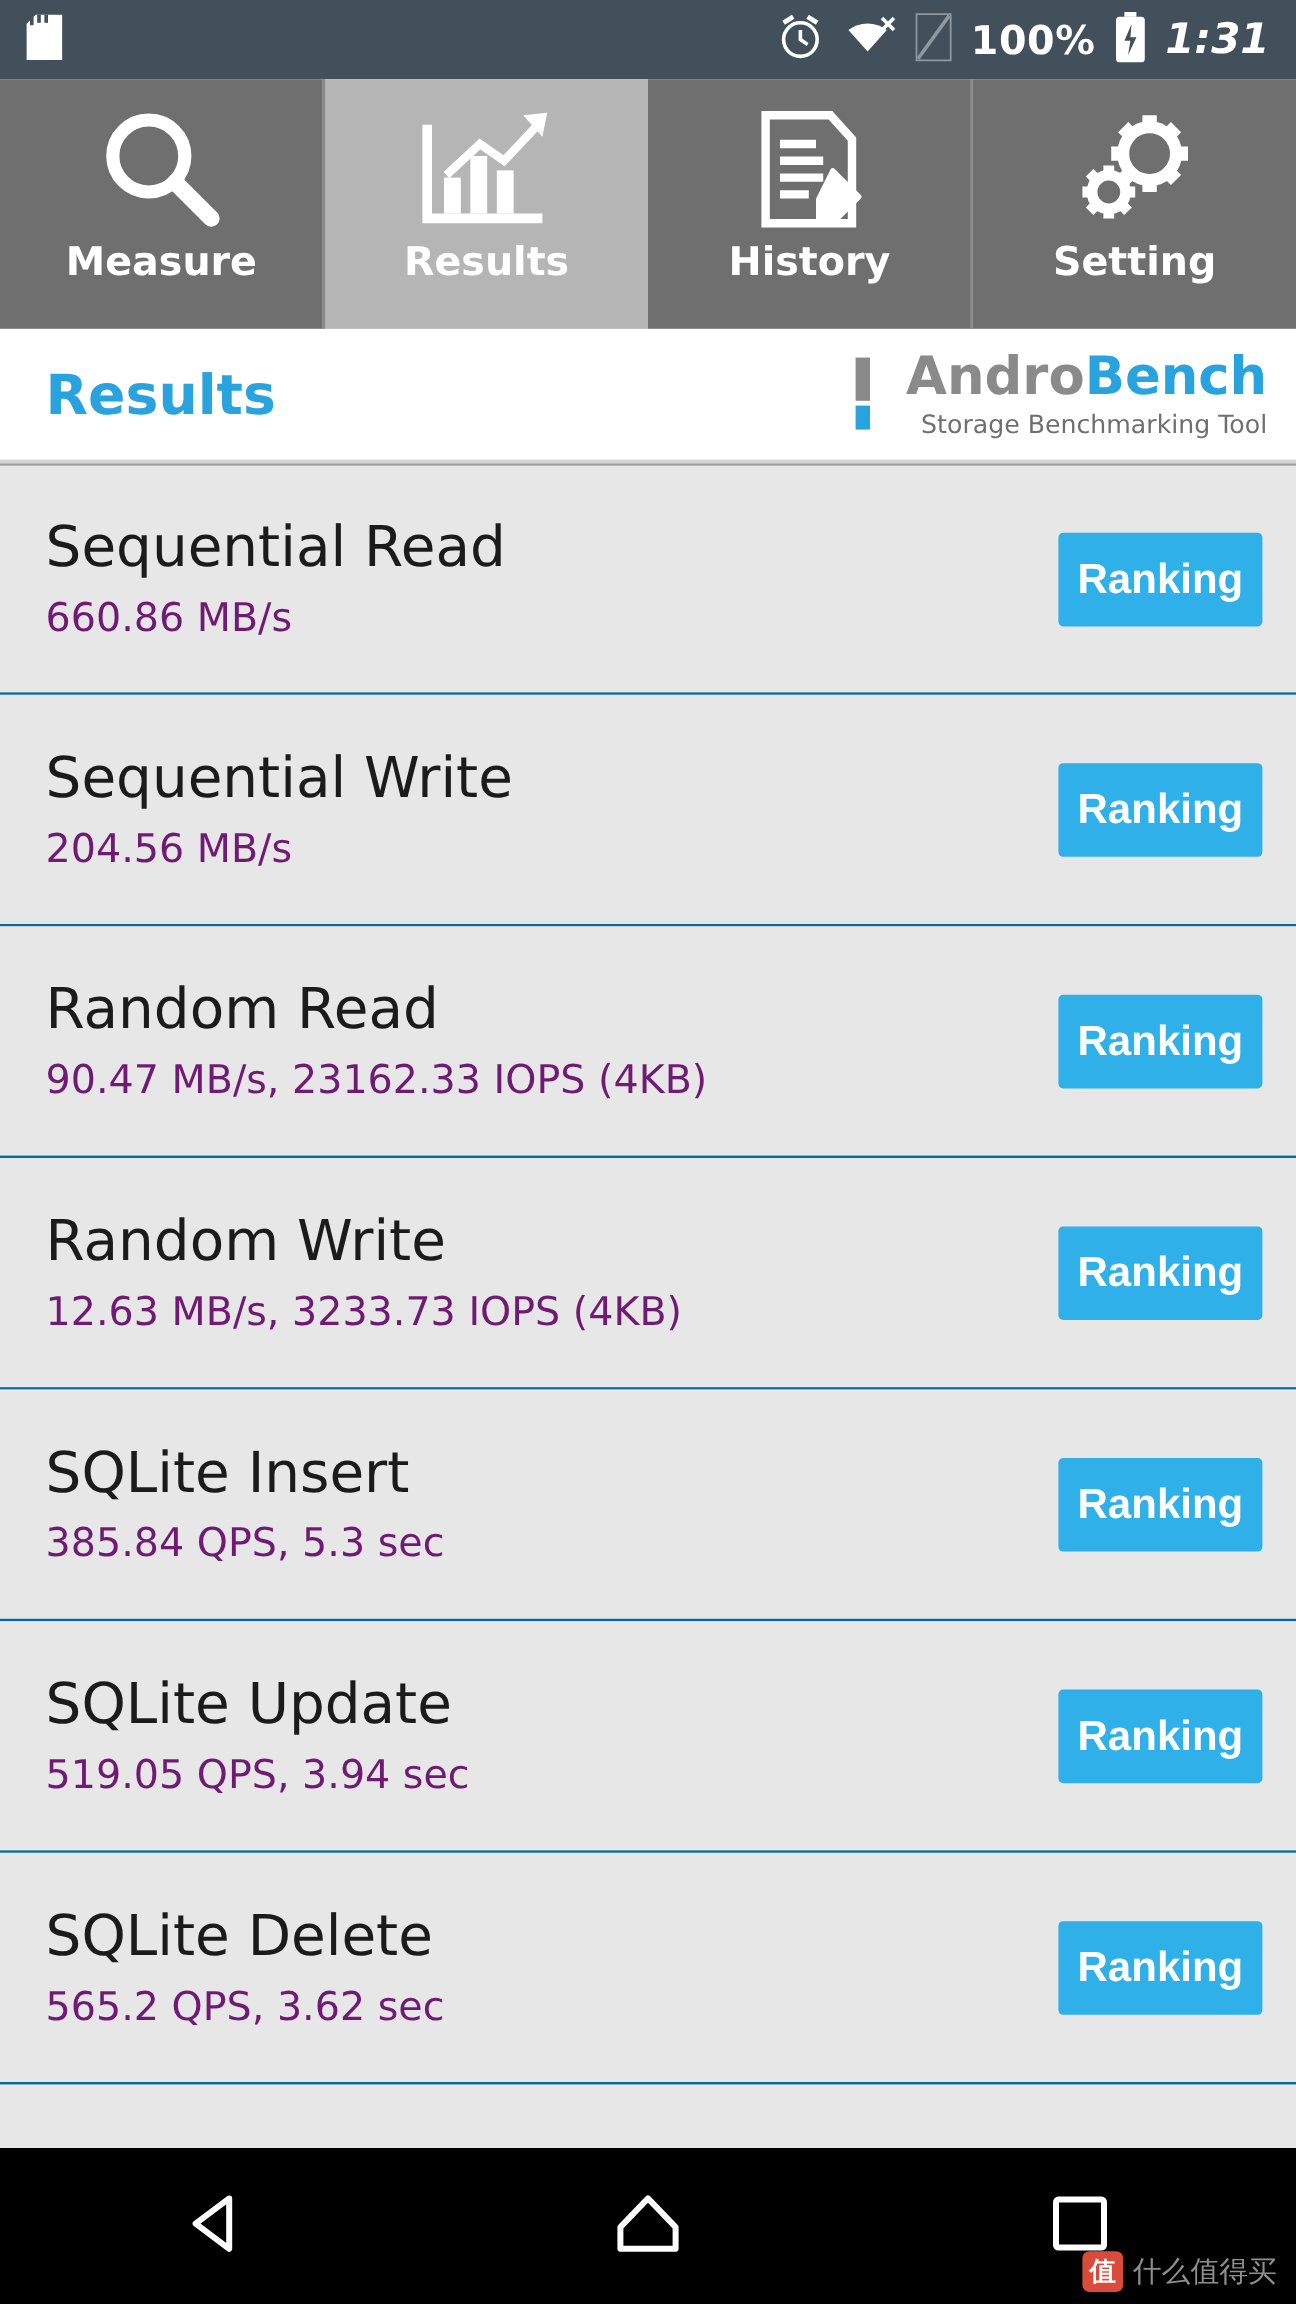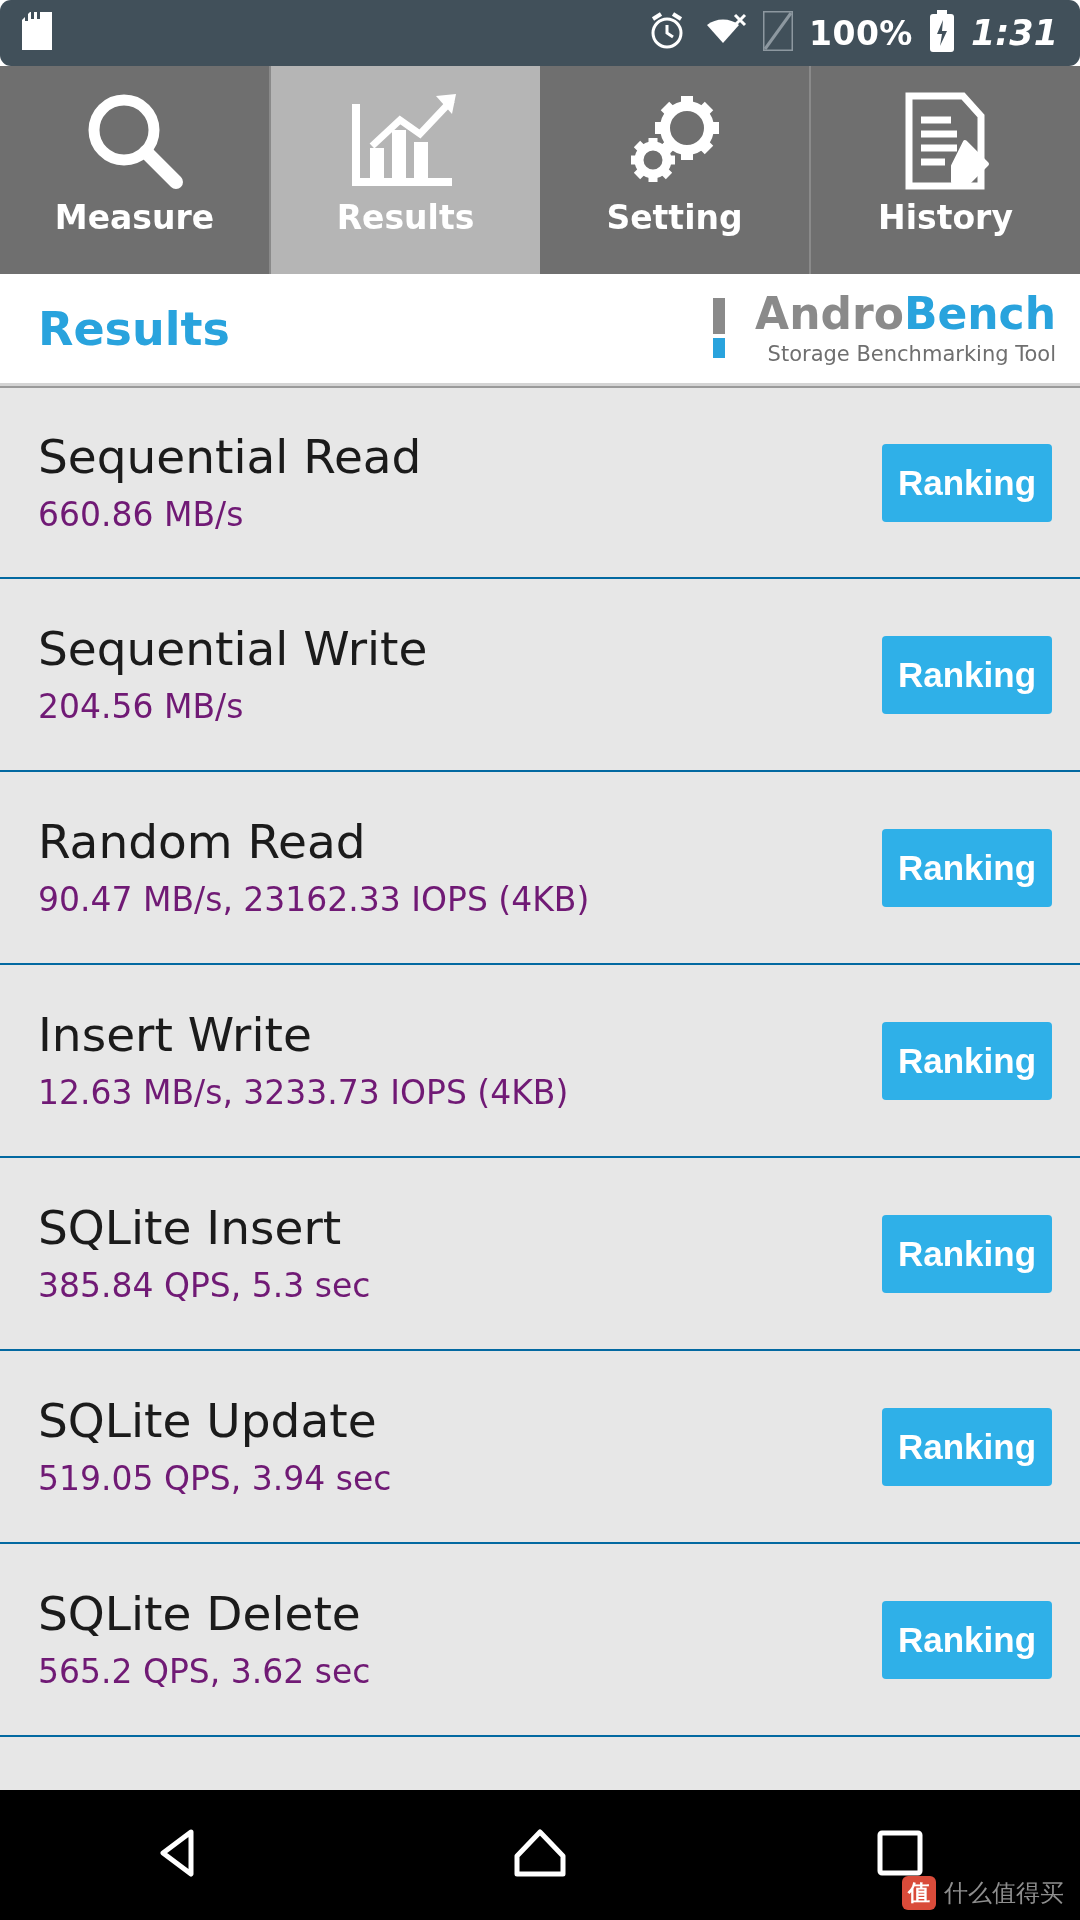--- a/index.html
+++ b/index.html
@@ -9,21 +9,20 @@
     font-family: "DejaVu Sans", sans-serif;
     overflow: hidden;
   }
   #app { width: 1080px; height: 1920px; position: relative; display: flex; flex-direction: column; }
 
   
   .statusbar {
     height: 66px; background: #41505a; color: #ffffff;
     display: flex; padding: 0 22px;
     flex: 0 0 66px;
-    border-radius: 11px;
   }
   .statusbar .left { display: flex; align-items: center; gap: 10px; }
   .statusbar .spacer { flex: 1; }
   .statusbar .right { display: flex; align-items: center; gap: 16px; }
   .sb-icon { display: inline-block; }
   .sb-text { font-size: 33px; font-weight: bold; letter-spacing: 0.5px; }
   .sb-time { font-size: 35px; font-weight: bold; font-style: italic; }
 
   
   .tabbar { display: flex; flex: 0 0 208px; height: 208px; }
@@ -153,20 +152,31 @@
         <svg width="115" height="105" viewBox="0 0 115 105">
           <path d="M8 14 V92 H104" fill="none" stroke="#ffffff" stroke-width="8"></path>
           <rect x="22" y="58" width="14" height="30" fill="#ffffff"></rect>
           <rect x="44" y="40" width="14" height="48" fill="#ffffff"></rect>
           <rect x="66" y="52" width="14" height="36" fill="#ffffff"></rect>
           <path d="M24 56 L52 30 L72 44 L104 10" fill="none" stroke="#ffffff" stroke-width="7"></path>
           <path d="M88 6 L108 4 L104 24 Z" fill="#ffffff"></path>
         </svg>
       </div>
       <div class="tab-label">Results</div>
+    </div>
+
+    <div class="tab">
+      <div class="tab-icon">
+        <svg width="110" height="105" viewBox="0 0 110 105">
+          <path d="M18 6 H72 L90 26 V96 H18 Z" fill="none" stroke="#ffffff" stroke-width="7"></path>
+          <path d="M30 30 H60 M30 44 H66 M30 58 H66 M30 72 H54" stroke="#ffffff" stroke-width="7"></path>
+          <path d="M74 52 L96 74 L78 92 L62 92 L62 76 Z" fill="#ffffff" stroke="#ffffff" stroke-width="4" stroke-linejoin="round"></path>
+        </svg>
+      </div>
+      <div class="tab-label">History</div>
     </div>
 
     <div class="tab">
       <div class="tab-icon">
         <svg width="115" height="105" viewBox="0 0 115 105">
           <g fill="none" stroke="#ffffff" stroke-width="10">
             <circle cx="70" cy="38" r="22"></circle>
           </g>
           <g stroke="#ffffff" stroke-width="12">
             <path d="M70 6 V12 M70 64 V70 M38 38 H44 M96 38 H102 M48 16 L52 20 M88 56 L92 60 M92 16 L88 20 M52 56 L48 60"></path>
@@ -175,31 +185,20 @@
             <circle cx="36" cy="70" r="14"></circle>
           </g>
           <g stroke="#ffffff" stroke-width="9">
             <path d="M36 48 V54 M36 86 V92 M14 70 H20 M52 70 H58 M20 54 L24 58 M48 82 L52 86 M52 54 L48 58 M24 82 L20 86"></path>
           </g>
         </svg>
       </div>
       <div class="tab-label">Setting</div>
     </div>
 
-    <div class="tab">
-      <div class="tab-icon">
-        <svg width="110" height="105" viewBox="0 0 110 105">
-          <path d="M18 6 H72 L90 26 V96 H18 Z" fill="none" stroke="#ffffff" stroke-width="7"></path>
-          <path d="M30 30 H60 M30 44 H66 M30 58 H66 M30 72 H54" stroke="#ffffff" stroke-width="7"></path>
-          <path d="M74 52 L96 74 L78 92 L62 92 L62 76 Z" fill="#ffffff" stroke="#ffffff" stroke-width="4" stroke-linejoin="round"></path>
-        </svg>
-      </div>
-      <div class="tab-label">History</div>
-    </div>
-
   </div>
 
   <div class="header">
     <div class="title">Results</div>
     <div class="brand">
       <div class="bars">
         <div class="bar-gray"></div>
         <div class="bar-blue"></div>
       </div>
       <div class="btxt">
@@ -230,21 +229,21 @@
     <div class="row">
       <div class="rtext">
         <div class="rname">Random Read</div>
         <div class="rval">90.47 MB/s, 23162.33 IOPS (4KB)</div>
       </div>
       <button class="rank-btn">Ranking</button>
     </div>
 
     <div class="row">
       <div class="rtext">
-        <div class="rname">Insert Write</div>
+        <div class="rname">Random Write</div>
         <div class="rval">12.63 MB/s, 3233.73 IOPS (4KB)</div>
       </div>
       <button class="rank-btn">Ranking</button>
     </div>
 
     <div class="row">
       <div class="rtext">
         <div class="rname">SQLite Insert</div>
         <div class="rval">385.84 QPS, 5.3 sec</div>
       </div>

